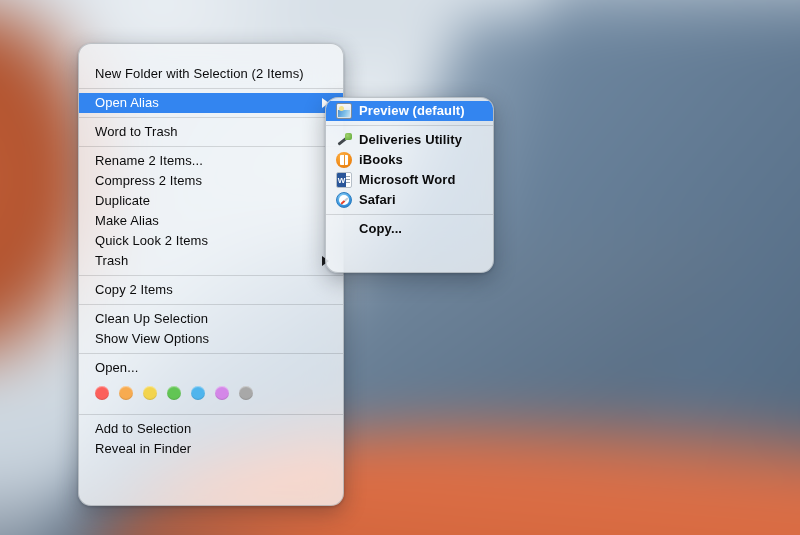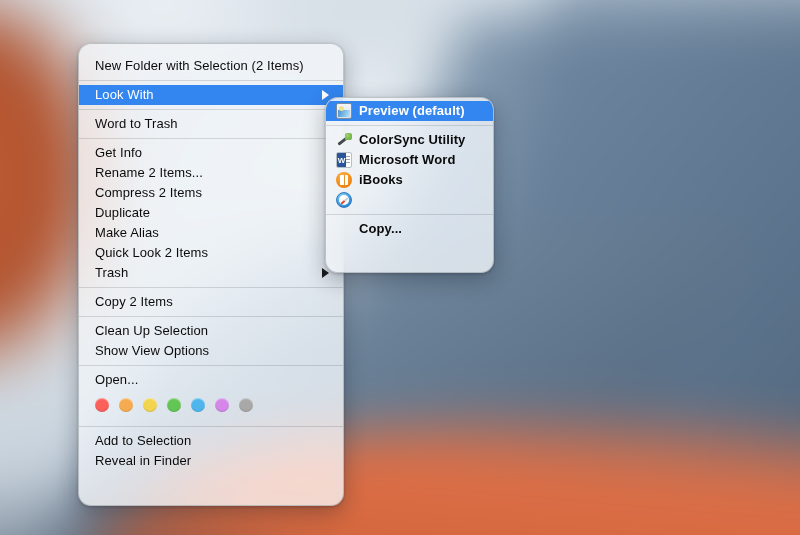--- a/index.html
+++ b/index.html
@@ -95,21 +95,21 @@
     position: absolute;
     border-radius: 13px;
     border: 1px solid rgba(150,156,163,0.55);
     box-shadow: 0 7px 22px rgba(20,28,40,0.33), 0 1px 3px rgba(20,28,40,0.25);
     background-color: rgba(243,245,247,0.80);
     backdrop-filter: blur(18px) saturate(170%);
     -webkit-backdrop-filter: blur(18px) saturate(170%);
     overflow: hidden;
     font-size: 13px;
     color: #0b0b0c;
-    padding: 12px 0;
+    padding: 20px 0;
     box-sizing: border-box;
   }
 
   #context-menu {
     left: 78px;
     top: 43px;
     width: 266px;
     height: 463px;
   }
 
@@ -329,31 +329,28 @@
     <div class="wall-darkbottom"></div>
     <div class="wall-topbar"></div>
   </div>
 
   <div class="menu" id="context-menu">
       <div class="menu-item">
         <span class="label">New Folder with Selection (2 Items)</span>
       </div>
       <div class="separator"></div>
       <div class="menu-item highlighted">
-        <span class="label">Look With</span>
+        <span class="label">Open Alias</span>
         <span class="sub-arrow"></span>
       </div>
       <div class="separator"></div>
       <div class="menu-item">
         <span class="label">Word to Trash</span>
       </div>
       <div class="separator"></div>
-      <div class="menu-item">
-        <span class="label">Get Info</span>
-      </div>
       <div class="menu-item">
         <span class="label">Rename 2 Items...</span>
       </div>
       <div class="menu-item">
         <span class="label">Compress 2 Items</span>
       </div>
       <div class="menu-item">
         <span class="label">Duplicate</span>
       </div>
       <div class="menu-item">
@@ -400,32 +397,33 @@
     </div>
 
   <div class="menu" id="open-with-submenu">
       <div class="menu-item highlighted sub-item">
         <span class="app-icon ico-preview"></span>
         <span class="label">Preview (default)</span>
       </div>
       <div class="separator"></div>
       <div class="menu-item sub-item">
         <span class="app-icon ico-colorsync"></span>
-        <span class="label">ColorSync Utility</span>
+        <span class="label">Deliveries Utility</span>
+      </div>
+      <div class="menu-item sub-item">
+        <span class="app-icon ico-ibooks"></span>
+        <span class="label">iBooks</span>
       </div>
       <div class="menu-item sub-item">
         <span class="app-icon ico-word"></span>
         <span class="label">Microsoft Word</span>
       </div>
       <div class="menu-item sub-item">
-        <span class="app-icon ico-ibooks"></span>
-        <span class="label">iBooks</span>
-      </div>
-      <div class="menu-item sub-item">
         <span class="app-icon ico-safari"></span>
+        <span class="label">Safari</span>
       </div>
       <div class="separator"></div>
       <div class="menu-item sub-item">
         <span class="app-icon"></span>
         <span class="label">Copy...</span>
       </div>
     </div>
 
 </div>
 

